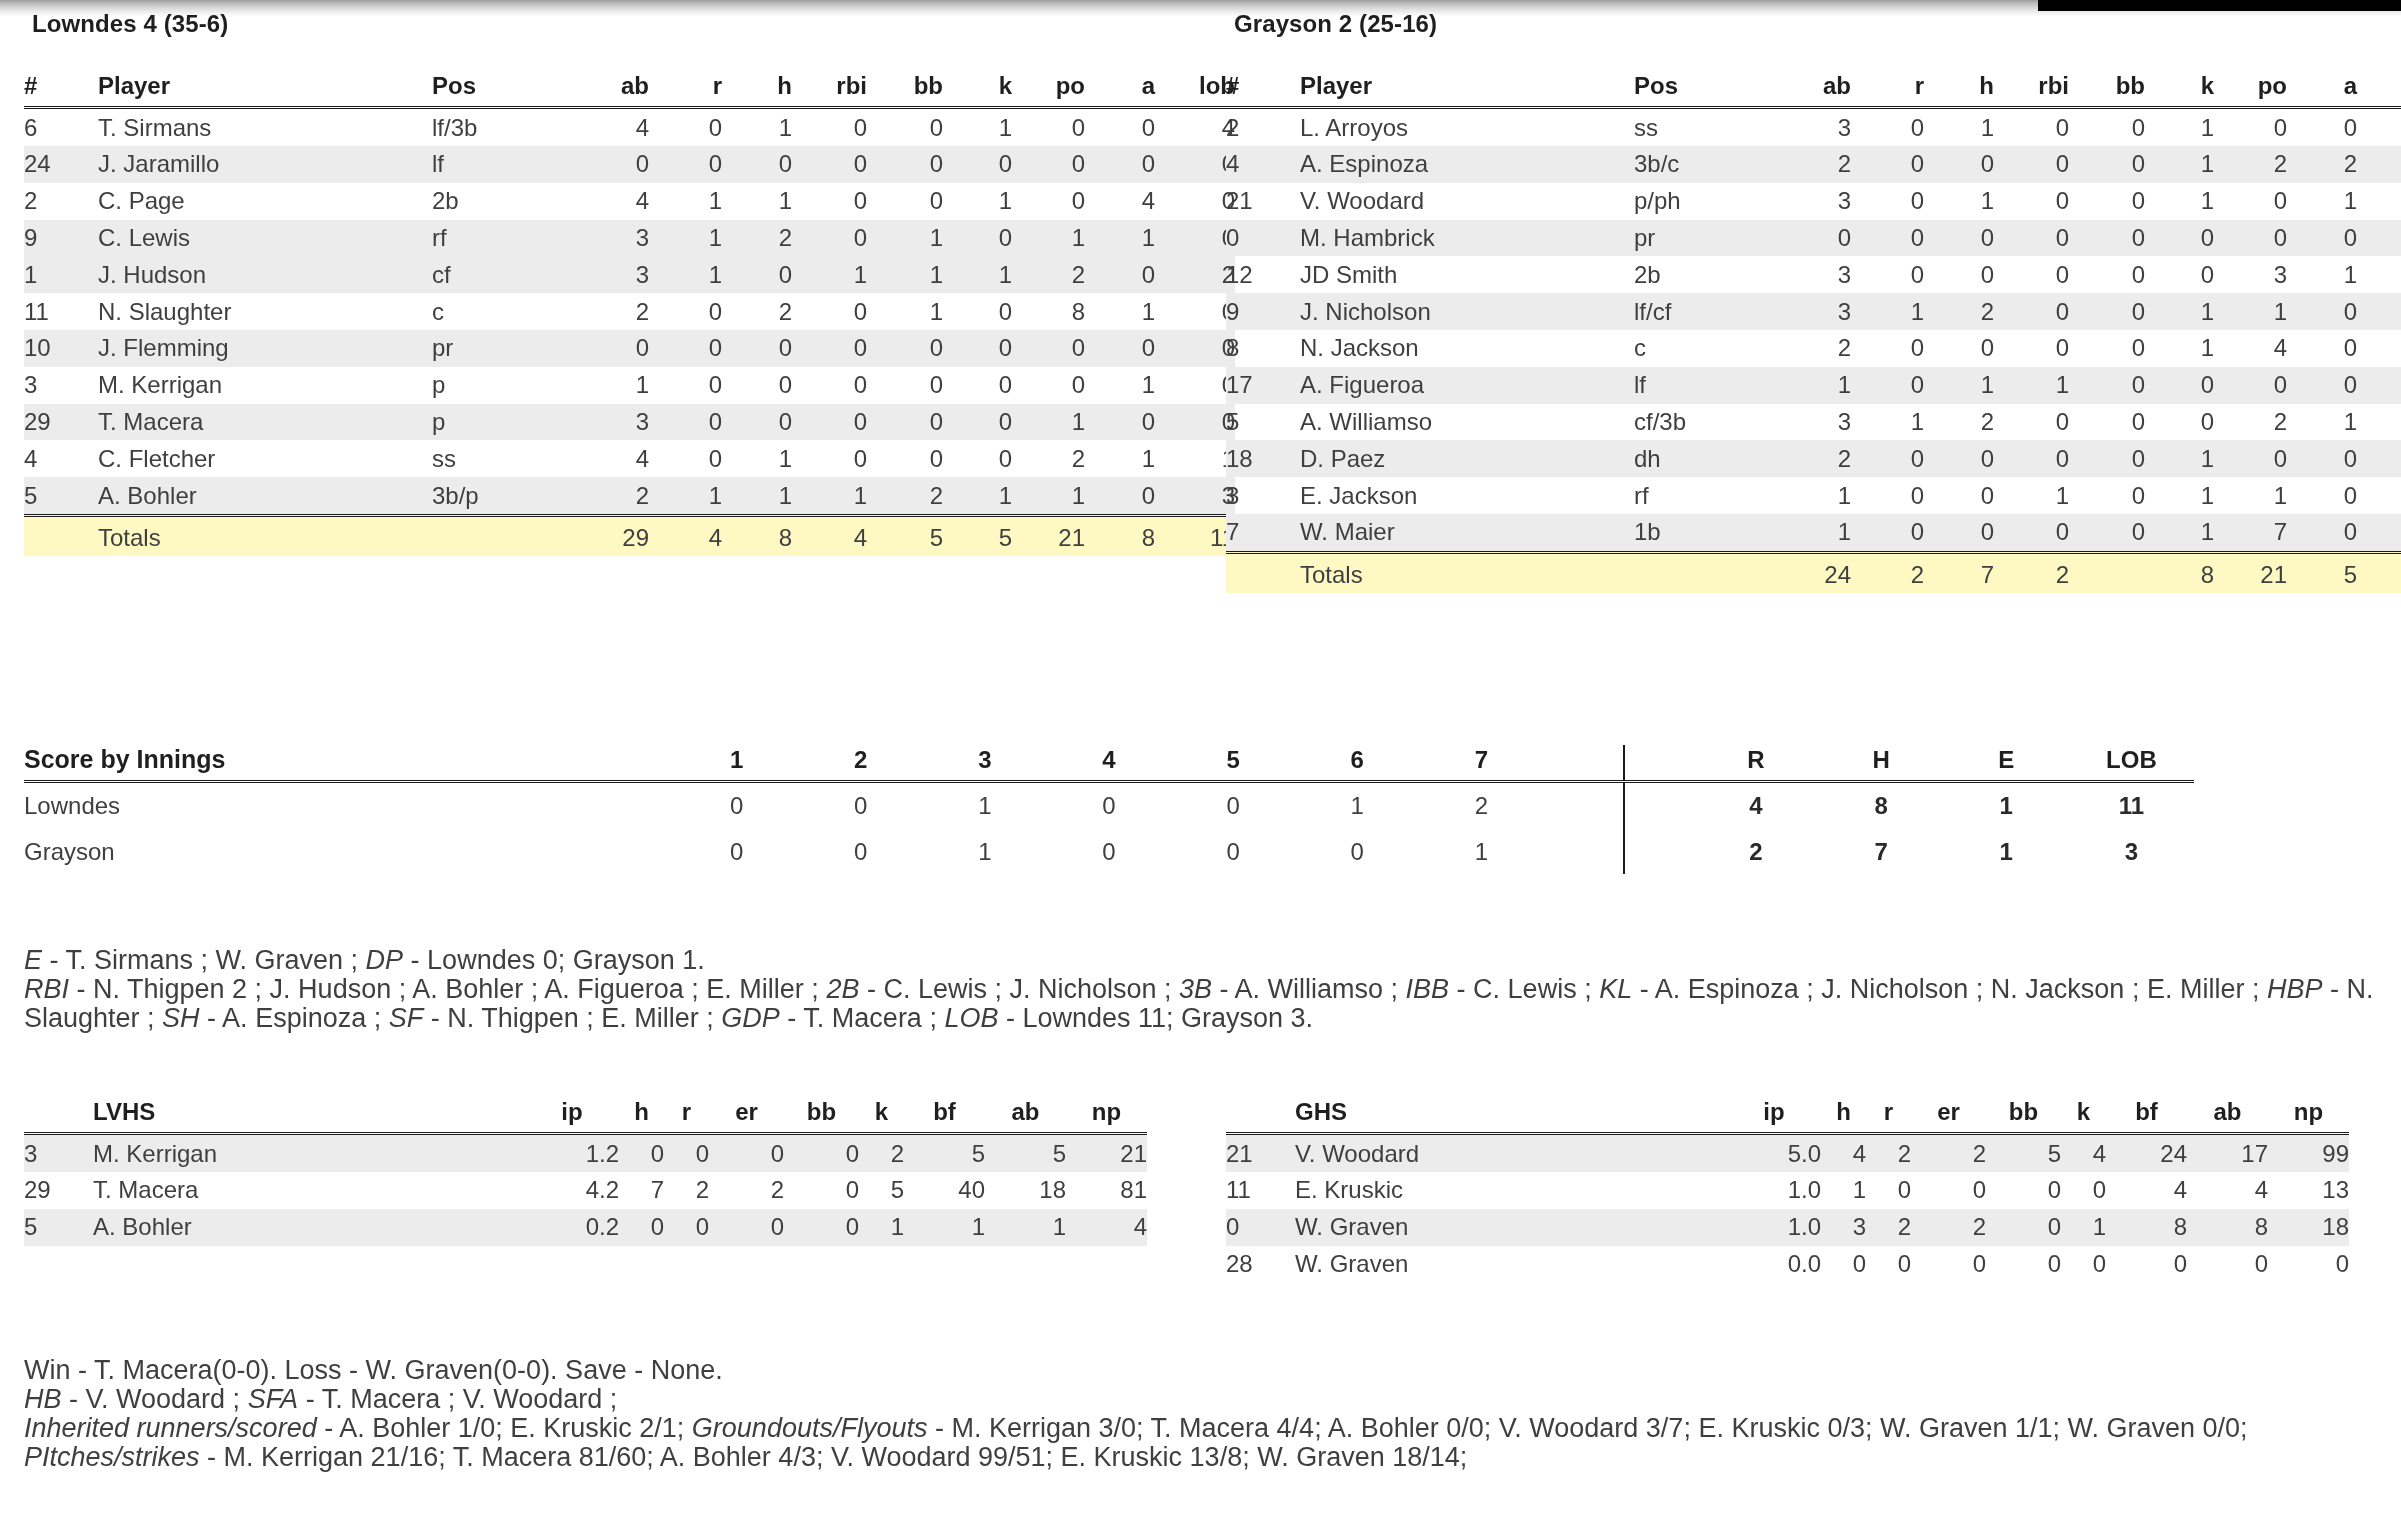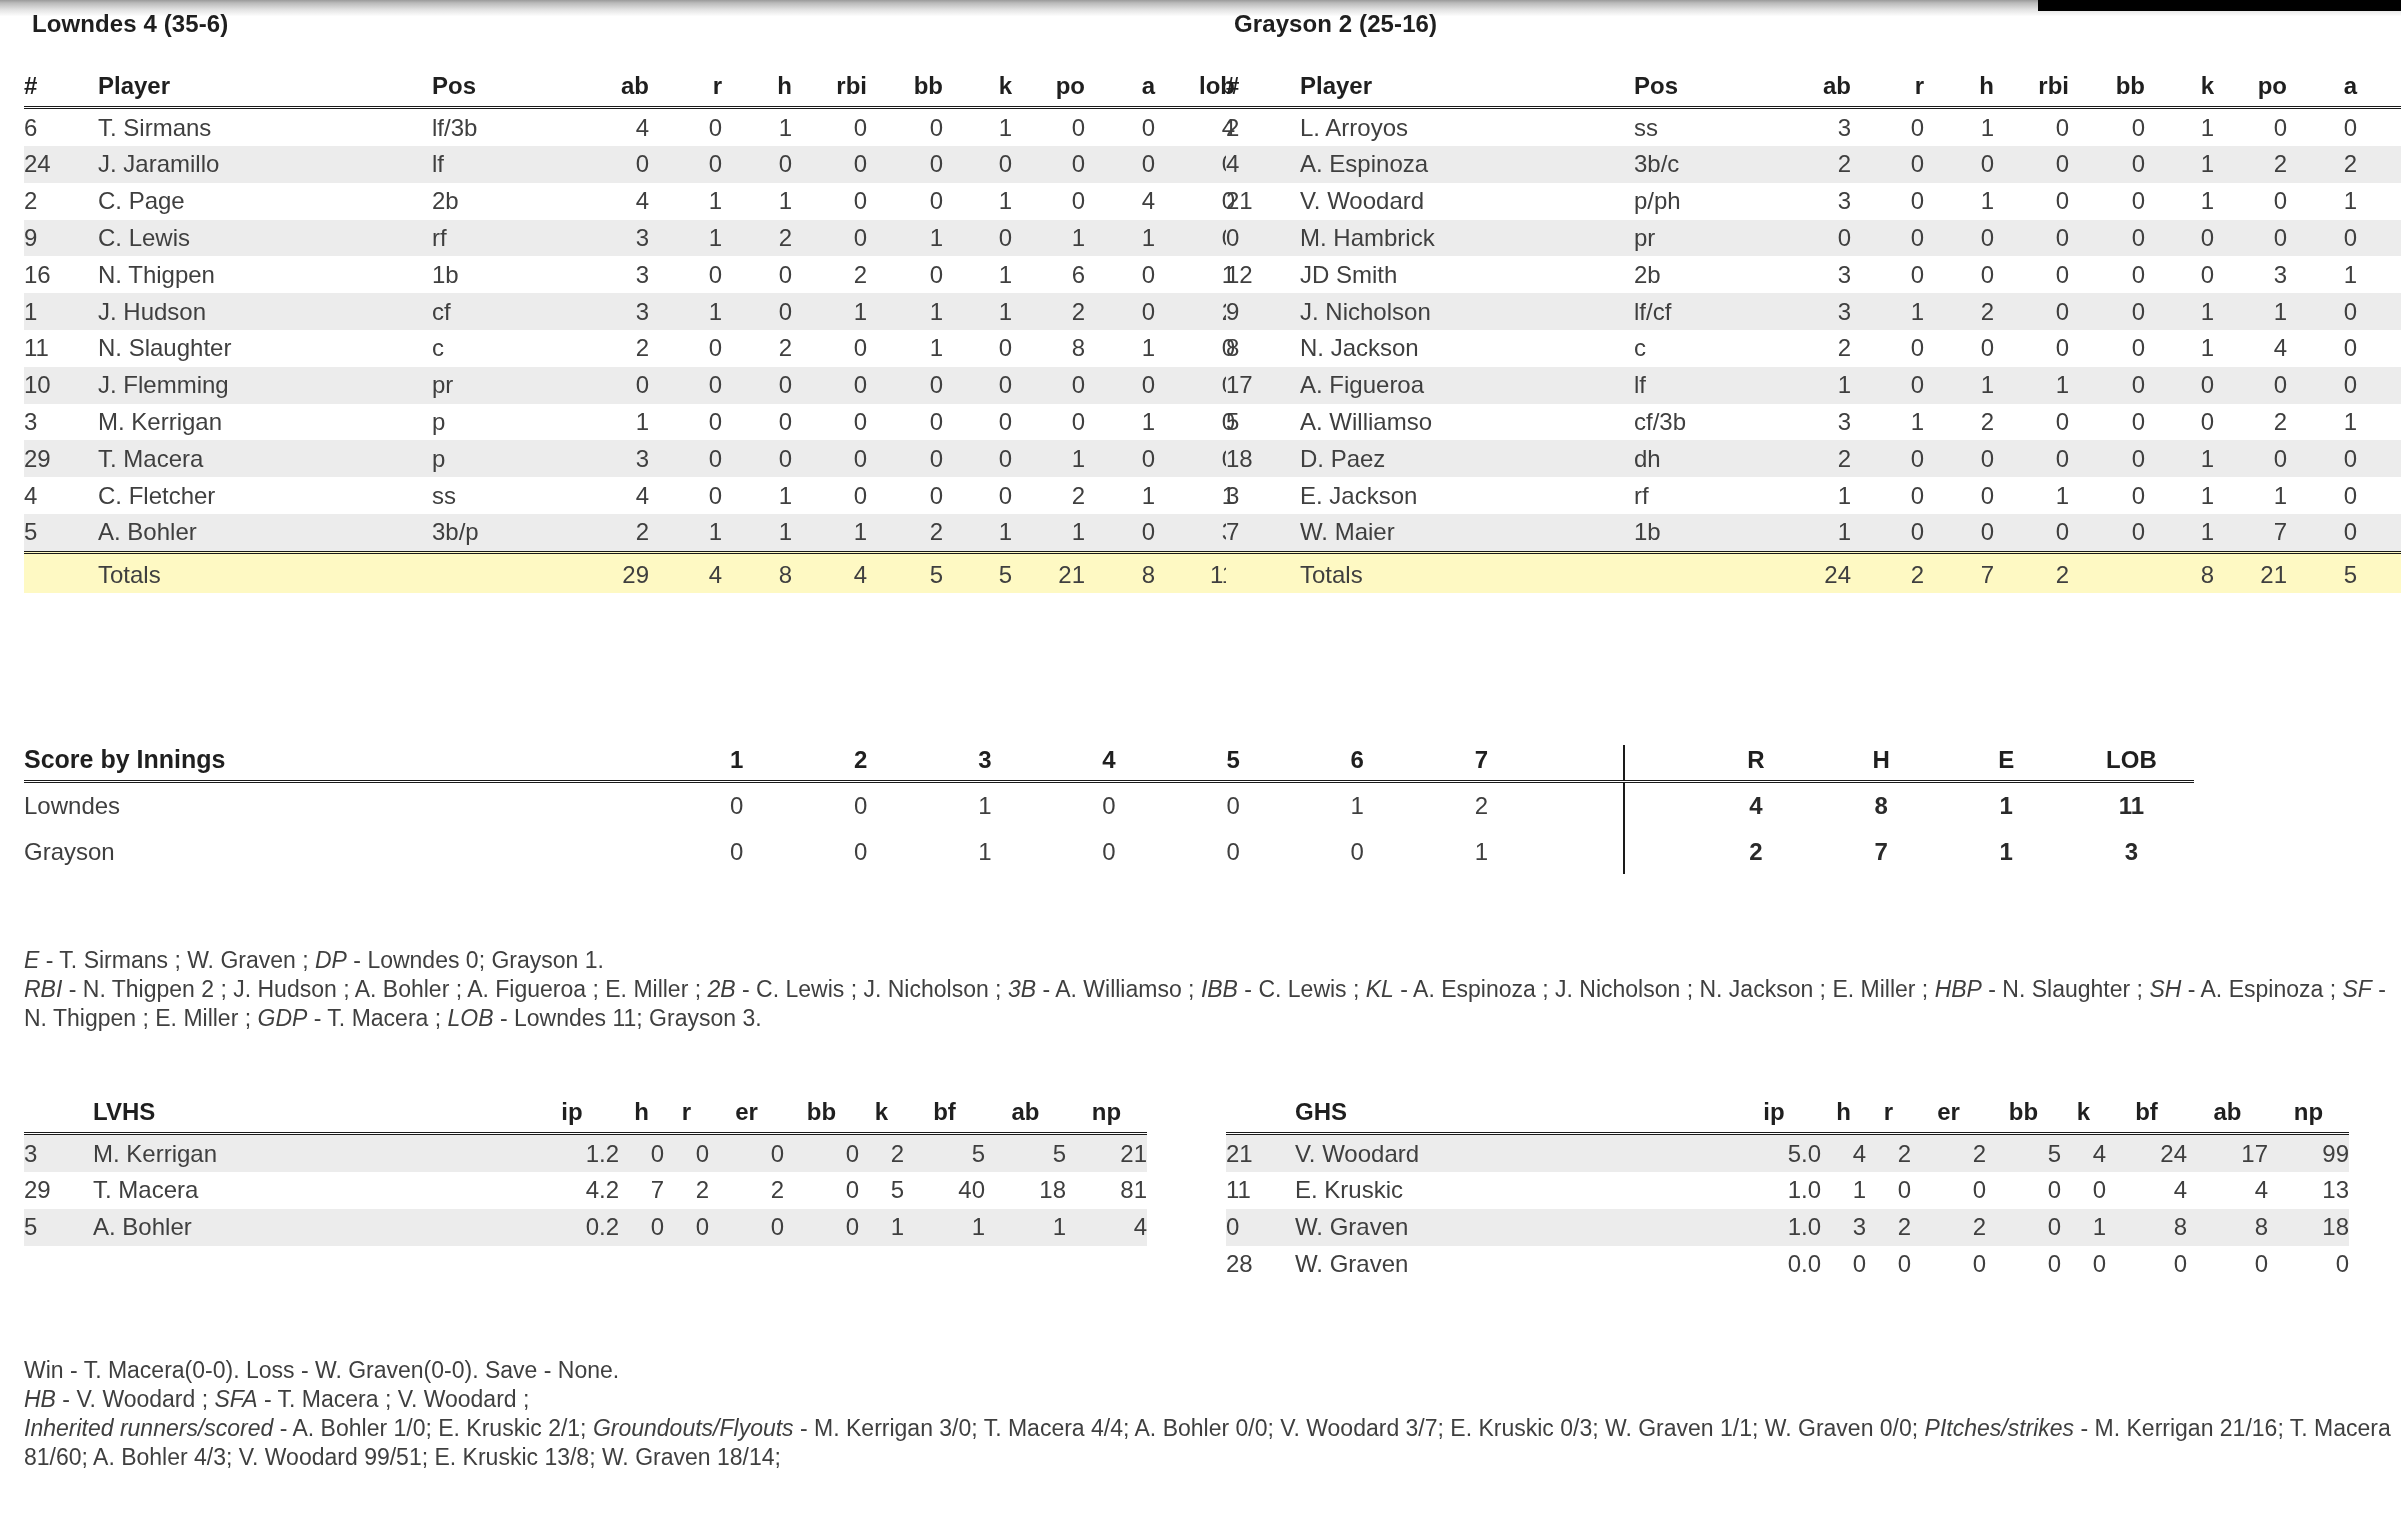--- a/index.html
+++ b/index.html
@@ -136,21 +136,21 @@
   col.i-inn   { width: 124px; }
   col.i-pad   { width: 81px; }
   col.i-sep   { width: 69px; }
   col.i-rhe   { width: 125px; }
 
   
   .notes {
     position: absolute;
     left: 24px;
     width: 2370px;
-    font-size: 23px;
+    font-size: 27px;
     line-height: 29px;
     color: #3f3f3f;
   }
   .notes.block1 { top: 946px; }
   .notes.block2 { top: 1356px; }
   .notes em { font-style: italic; }
   .notes .line { white-space: normal; }
 
   
   .pitch-panel { position: absolute; top: 1098px; }
@@ -285,34 +285,20 @@
             <td>3</td>
             <td>1</td>
             <td>2</td>
             <td>0</td>
             <td>1</td>
             <td>0</td>
             <td>1</td>
             <td>1</td>
             <td>0</td>
           </tr>
-          <tr>
-            <td class="num">16</td>
-            <td class="player">N. Thigpen</td>
-            <td class="pos">1b</td>
-            <td>3</td>
-            <td>0</td>
-            <td>0</td>
-            <td>2</td>
-            <td>0</td>
-            <td>1</td>
-            <td>6</td>
-            <td>0</td>
-            <td>1</td>
-          </tr>
           <tr class="alt">
             <td class="num">1</td>
             <td class="player">J. Hudson</td>
             <td class="pos">cf</td>
             <td>3</td>
             <td>1</td>
             <td>0</td>
             <td>1</td>
             <td>1</td>
             <td>1</td>

